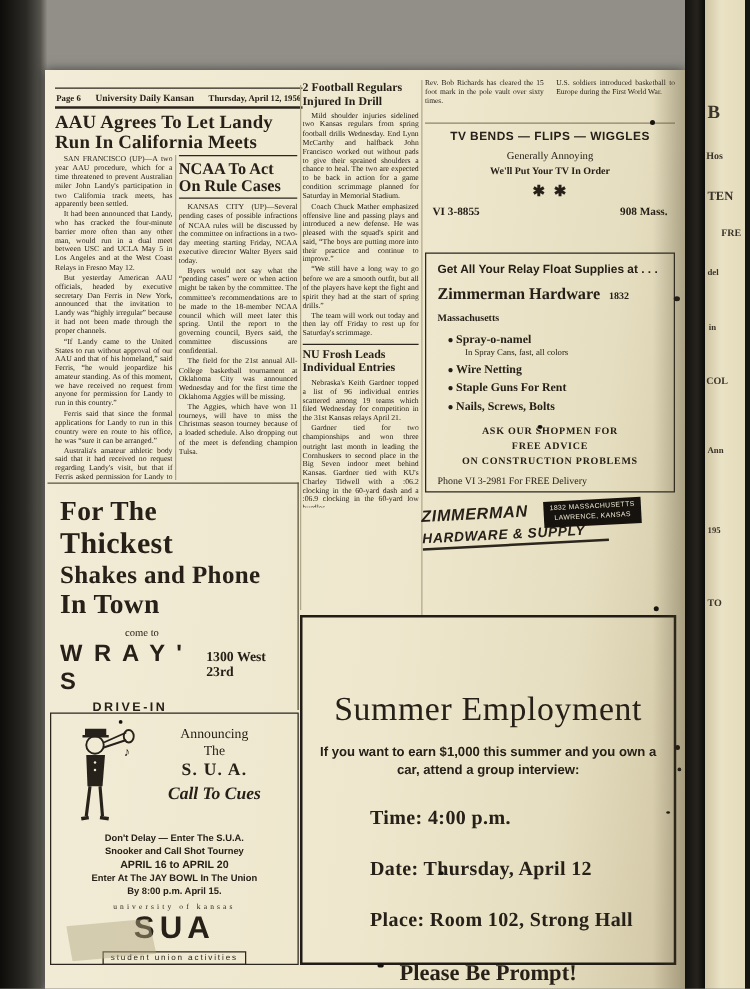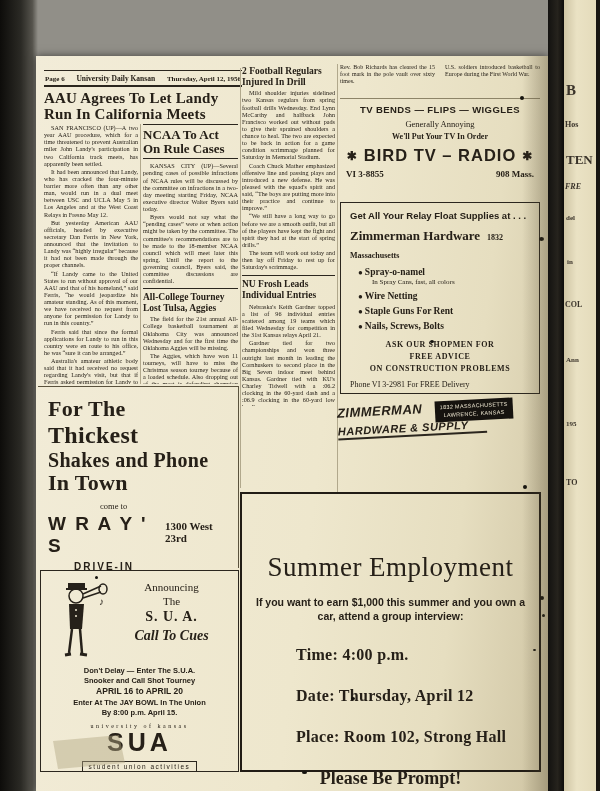--- a/index.html
+++ b/index.html
@@ -161,21 +161,20 @@
       <p>“If Landy came to the United States to run without approval of our AAU and that of his homeland,” said Ferris, “he would jeopardize his amateur standing. As of this moment, we have received no request from anyone for permission for Landy to run in this country.”</p>
       <p>Ferris said that since the formal applications for Landy to run in this country were en route to his office, he was “sure it can be arranged.”</p>
       <p>Australia's amateur athletic body said that it had received no request regarding Landy's visit, but that if Ferris asked permission for Landy to compete in the United States the request would be granted.</p>
 
     </div>
 
     <div class="col col2">
       <h2 class="ncaa-head">NCAA To Act On Rule Cases</h2>
       <p>KANSAS CITY (UP)—Several pending cases of possible infractions of NCAA rules will be discussed by the committee on infractions in a two-day meeting starting Friday, NCAA executive director Walter Byers said today.</p>
       <p>Byers would not say what the “pending cases” were or when action might be taken by the committee. The committee's recommendations are to be made to the 18-member NCAA council which will meet later this spring. Until the report to the governing council, Byers said, the committee discussions are confidential.</p>
-      <h3 class="tourney-head">All-College Tourney Lost Tulsa, Aggies</h3>
       <p>The field for the 21st annual All-College basketball tournament at Oklahoma City was announced Wednesday and for the first time the Oklahoma Aggies will be missing.</p>
       <p>The Aggies, which have won 11 tourneys, will have to miss the Christmas season tourney because of a loaded schedule. Also dropping out of the meet is defending champion Tulsa.</p>
 
     </div>
 
     <div class="col col3">
       <h2 class="art-head">2 Football Regulars Injured In Drill</h2>
       <p>Mild shoulder injuries sidelined two Kansas regulars from spring football drills Wednesday. End Lynn McCarthy and halfback John Francisco worked out without pads to give their sprained shoulders a chance to heal. The two are expected to be back in action for a game condition scrimmage planned for Saturday in Memorial Stadium.</p>
       <p>Coach Chuck Mather emphasized offensive line and passing plays and introduced a new defense. He was pleased with the squad's spirit and said, “The boys are putting more into their practice and continue to improve.”</p>
       <p>“We still have a long way to go before we are a smooth outfit, but all of the players have kept the fight and spirit they had at the start of spring drills.”</p>
@@ -194,21 +193,20 @@
       <div class="note">Rev. Bob Richards has cleared the 15 foot mark in the pole vault over sixty times.</div>
       <div class="note">U.S. soldiers introduced basketball to Europe during the First World War.</div>
     </div>
 
     <div class="ad-bird">
       <div class="ab1">TV BENDS — FLIPS — WIGGLES</div>
       <div class="ab2">Generally Annoying</div>
       <div class="ab3">We'll Put Your TV In Order</div>
       <div class="ab-name">
         <span class="star">✱</span>
-        <span>BIRD TV – RADIO</span>
         <span class="star">✱</span>
       </div>
       <div class="ab-bottom">
         <span>VI 3-8855</span>
         <span>908 Mass.</span>
       </div>
     </div>
 
     <div class="ad-zim">
       <div class="az-head">Get All Your Relay Float Supplies at . . .</div>
@@ -318,22 +316,22 @@
     <span class="speck" style="left:266px;top:715px;width:5px;height:3px;"></span>
     <span class="speck" style="left:59px;top:520px;width:3px;height:3px;"></span>
     <span class="speck" style="left:497px;top:593px;width:3px;height:2px;"></span>
   </div>
 
   <div class="gap-edge"></div>
 
   <div class="next-page">
     <span style="left:2px;top:82px;font-size:15px;">B</span>
     <span style="left:1px;top:120px;font-size:8px;">Hos</span>
-    <span style="left:2px;top:152px;font-size:13px;">TEN</span>
-    <span style="left:1px;top:182px;font-size:8px;font-style:italic;">FRE</span>
+    <span style="left:2px;top:152px;font-size:10px;">TEN</span>
+    <span style="left:13px;top:182px;font-size:8px;">FRE</span>
     <span style="left:2px;top:214px;font-size:7px;">del</span>
     <span style="left:3px;top:258px;font-size:7px;">in</span>
     <span style="left:1px;top:300px;font-size:8px;">COL</span>
     <span style="left:2px;top:356px;font-size:7px;">Ann</span>
     <span style="left:2px;top:420px;font-size:7px;">195</span>
     <span style="left:2px;top:478px;font-size:8px;">TO</span>
   </div>
 
   <div class="far-edge"></div>
 </div>

